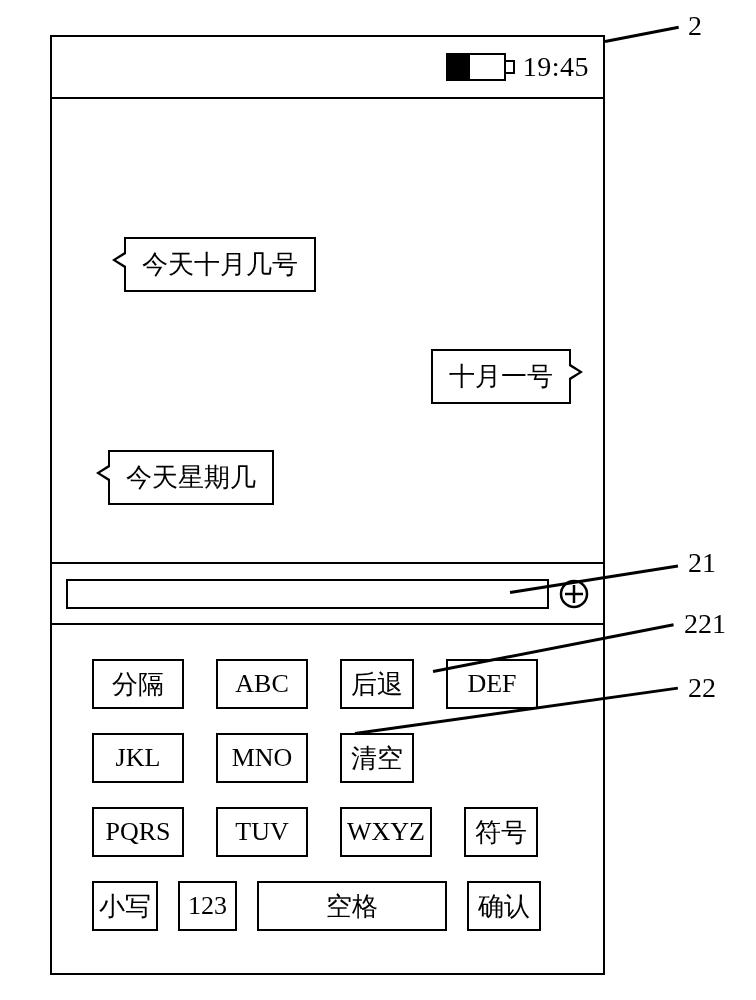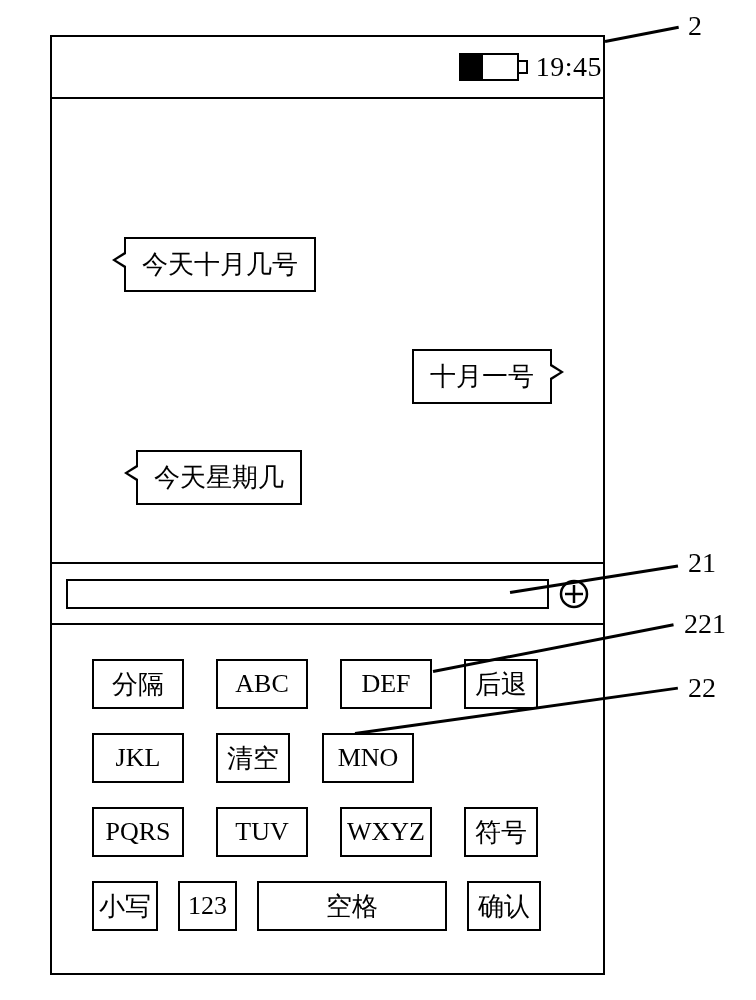--- a/index.html
+++ b/index.html
@@ -26,21 +26,21 @@
 
   
   .status-bar {
     position: absolute;
     top: 0; left: 0; right: 0;
     height: 62px;
     border-bottom: 2.5px solid #000;
     display: flex;
     align-items: center;
     justify-content: flex-end;
-    padding-right: 1px;
+    padding-right: 14px;
     gap: 8px;
   }
   .battery-icon {
     display: flex;
     align-items: center;
   }
   .battery-body {
     width: 60px;
     height: 28px;
     border: 2.5px solid #000;
@@ -109,22 +109,22 @@
     height: 350px;
   }
   .bubble {
     position: absolute;
     border: 2.5px solid #000;
     padding: 8px 16px;
     font-size: 26px;
     background: #fff;
   }
   .bubble.incoming1 { left: 72px; top: 20px; width: auto; text-align: center; }
-  .bubble.outgoing1 { right: 51px; top: 132px; width: auto; }
-  .bubble.incoming2 { left: 84px; top: 233px; width: auto; }
+  .bubble.outgoing1 { right: 32px; top: 132px; width: auto; }
+  .bubble.incoming2 { left: 56px; top: 233px; width: auto; }
   .tail {
     position: absolute;
     width: 0; height: 0;
   }
   .tail.left {
     left: -14px; top: 12px;
     border-top: 9px solid transparent;
     border-bottom: 9px solid transparent;
     border-right: 14px solid #000;
   }
@@ -253,27 +253,27 @@
         <circle cx="15" cy="15" r="13" fill="none" stroke="#000" stroke-width="2.5"></circle>
         <line x1="15" y1="6" x2="15" y2="24" stroke="#000" stroke-width="2.5"></line>
         <line x1="6" y1="15" x2="24" y2="15" stroke="#000" stroke-width="2.5"></line>
       </svg>
     </div>
 
     <div class="keyboard">
       <div class="kb-row">
         <div class="key w-main">分隔</div>
         <div class="key w-main">ABC</div>
+        <div class="key w-side">后退</div>
         <div class="key w-main">DEF</div>
-        <div class="key w-side">后退</div>
       </div>
       <div class="kb-row">
         <div class="key w-main">JKL</div>
+        <div class="key w-main">MNO</div>
         <div class="key w-side">清空</div>
-        <div class="key w-main">MNO</div>
       </div>
       <div class="kb-row">
         <div class="key w-main">PQRS</div>
         <div class="key w-main">TUV</div>
         <div class="key w-main">WXYZ</div>
         <div class="key w-side">符号</div>
       </div>
       <div class="kb-row row4">
         <div class="key w-row4-a">小写</div>
         <div class="key w-row4-b">123</div>

